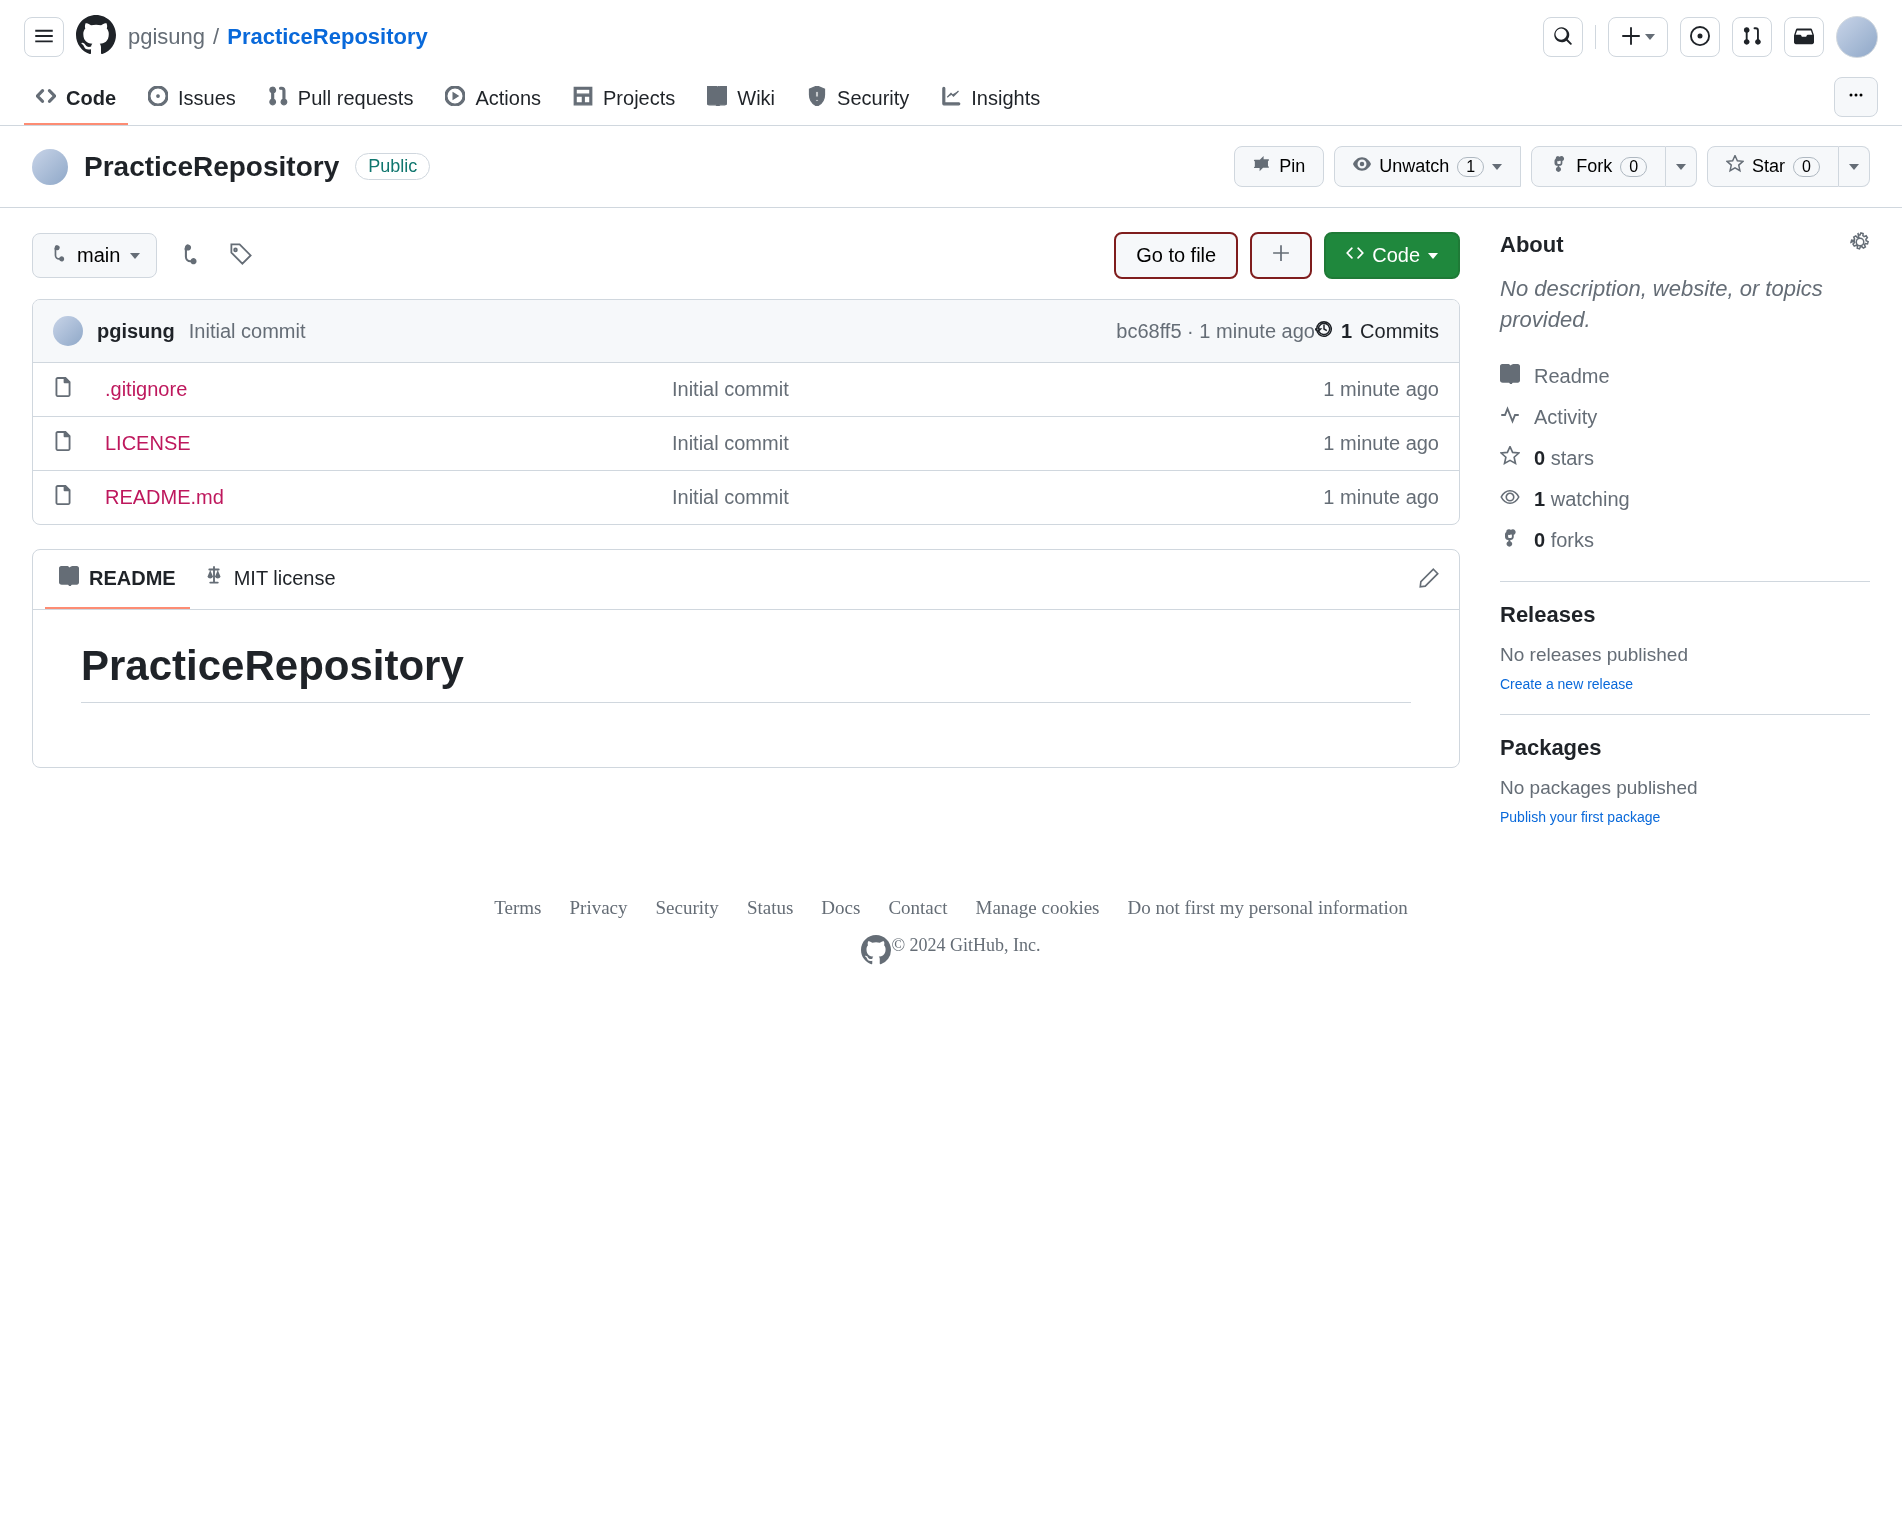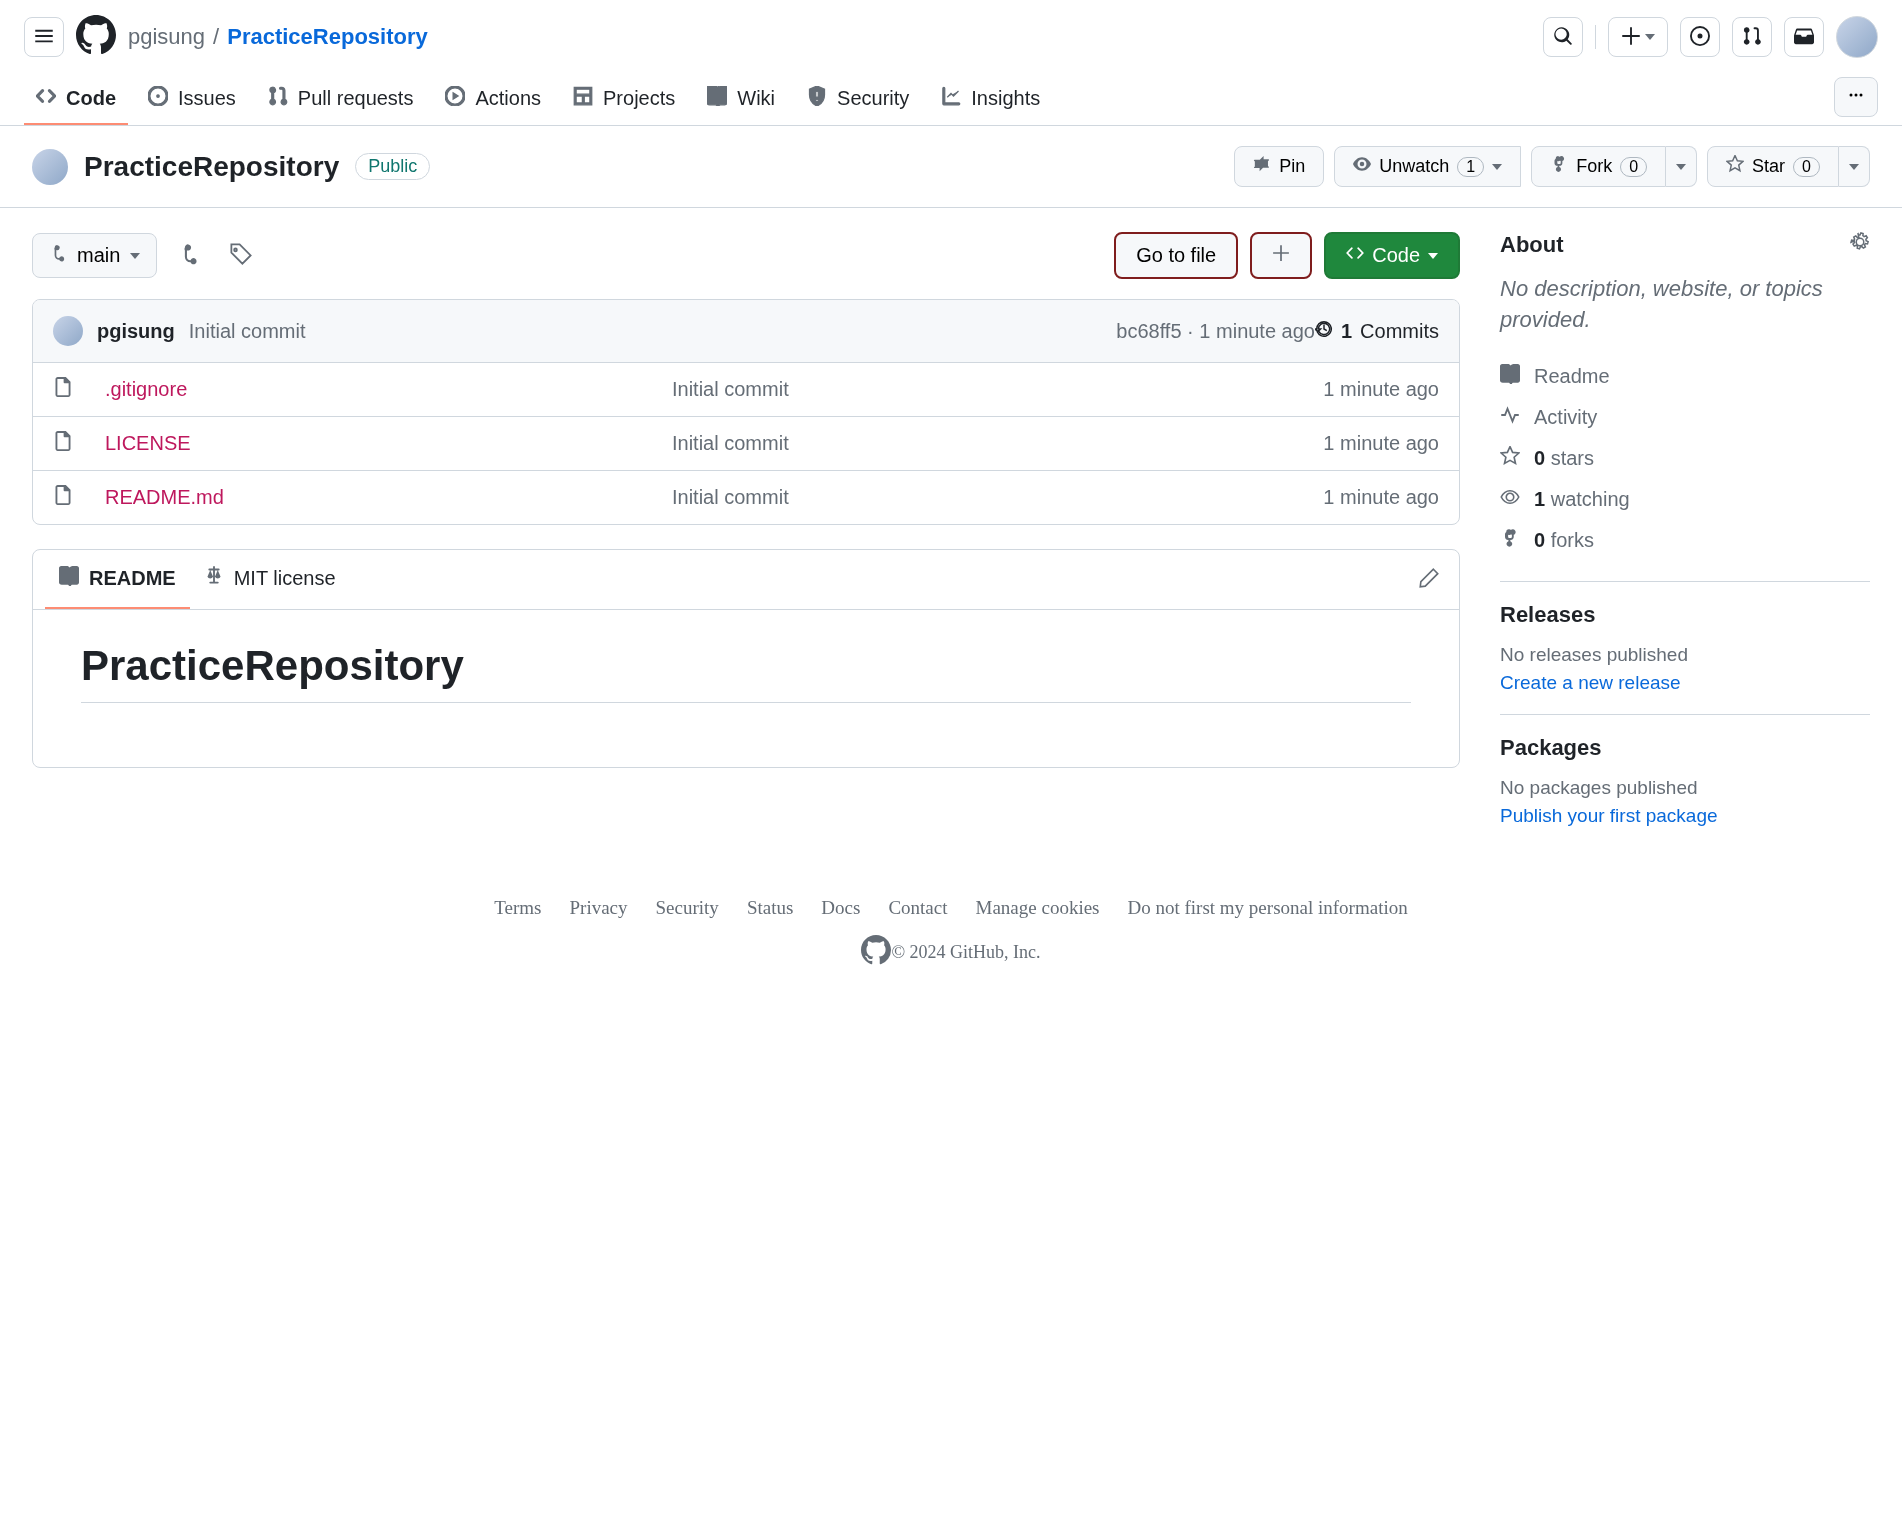--- a/index.html
+++ b/index.html
@@ -77,26 +77,26 @@
 .readme-body h1 { font-size: 42px; font-weight: 600; border-bottom:1px solid #d0d7de; padding-bottom: 12px; }
 
 .sidebar h2 { font-size: 22px; font-weight: 600; margin-bottom: 16px; display:flex; align-items:center; }
 .sidebar .gear { margin-left:auto; cursor:pointer; }
 .about-desc { font-style: italic; color: #656d76; font-size: 22px; margin-bottom: 20px; line-height: 1.4; }
 .side-link { display:flex; align-items:center; gap:14px; font-size: 20px; padding: 8px 0; color:#656d76; cursor: pointer; }
 .side-link svg { width:20px; height:20px; fill:#656d76; }
 .side-link b { color:#1f2328; font-weight:600; }
 .side-sep { border:none; border-top:1px solid #d0d7de; margin: 20px 0; }
 .side-text { font-size: 19px; color:#656d76; margin-bottom: 6px; }
-.side-text a { font-size: 19px; }
+.side-text a { font-size: 14px; }
 
 .footer { text-align:center; padding: 40px 4px 30px; font-family: Liberation Serif, serif; }
 .footer-links { display:flex; justify-content:center; gap: 28px; font-size: 19px; color: #656d76; margin-bottom: 16px; }
 .footer-links span { cursor:pointer; }
-.footer-copy { display:flex; align-items:center; justify-content:center; font-size:18px; color:#656d76; }
+.footer-copy { display:flex; justify-content:center; font-size:18px; color:#656d76; }
 .footer-copy svg { width:30px; height:30px; fill:#656d76; }
 
 .tri { width:0; height:0; border-left:5px solid transparent; border-right:5px solid transparent; border-top:6px solid #656d76; display:inline-block; }
 .tri.white { border-top-color:#fff; }
 </style>
 </head>
 <body>
 
 <div class="header">
   <button class="icon-btn">

